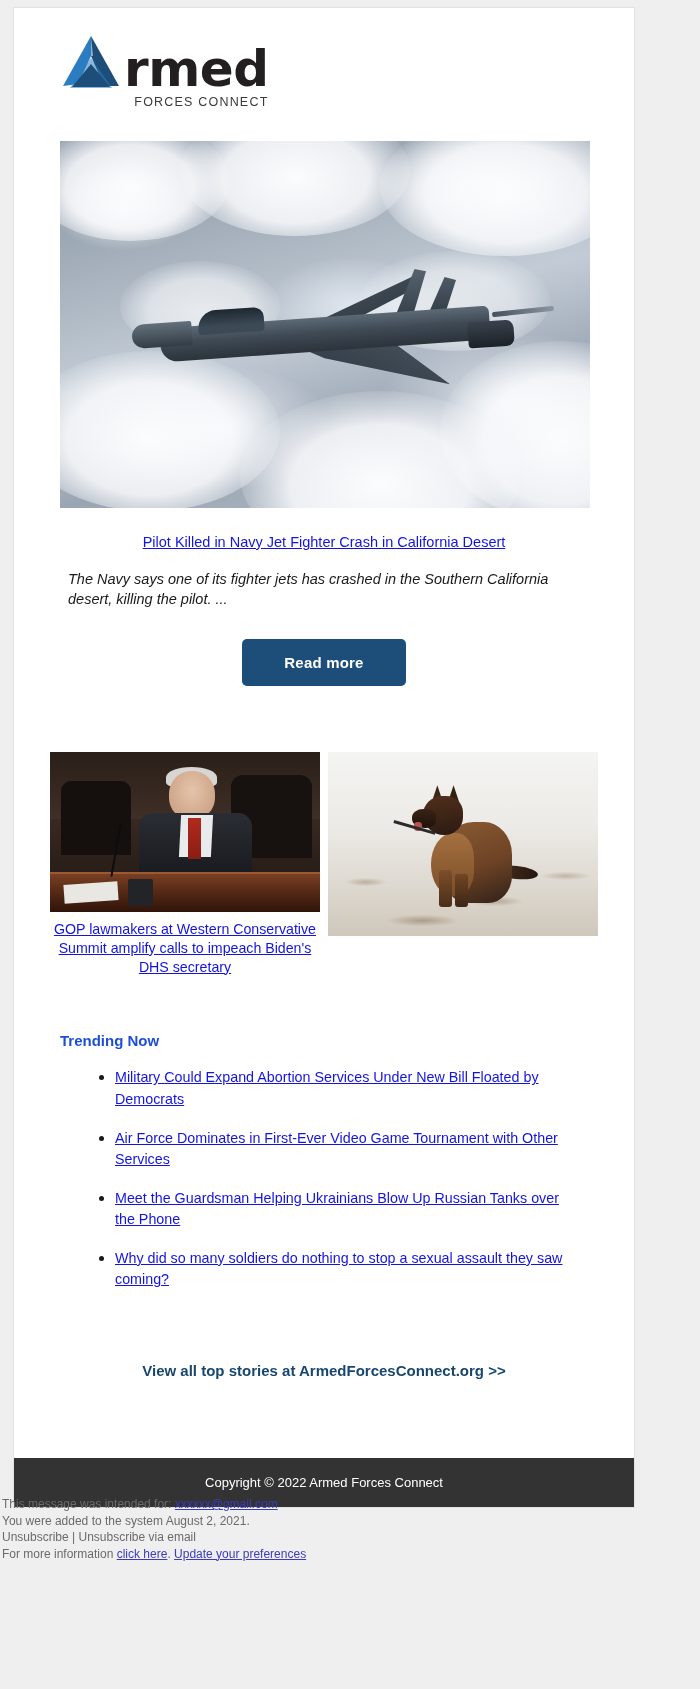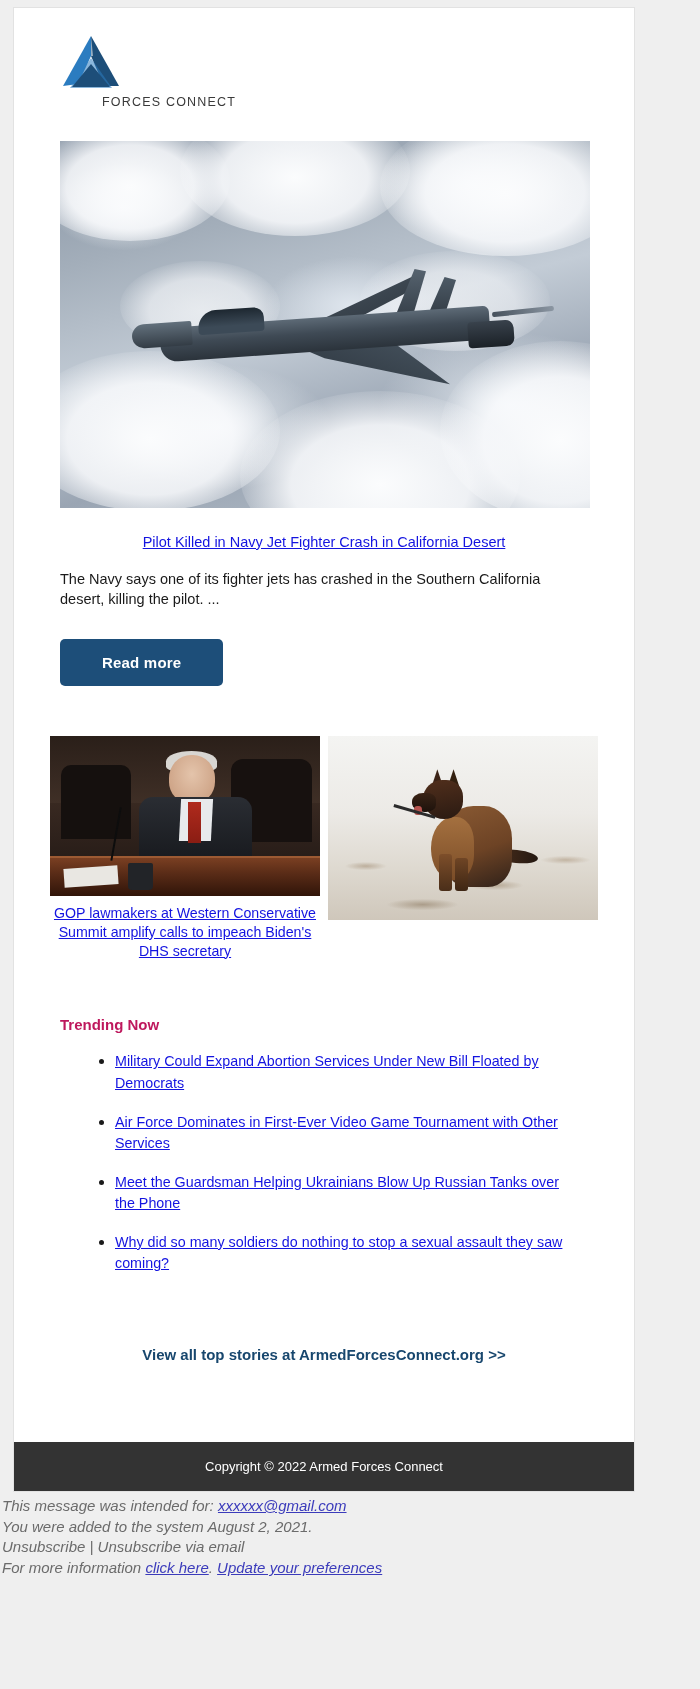--- a/index.html
+++ b/index.html
@@ -84,27 +84,29 @@
   }
   .hero-link {
     display: block;
     text-align: center;
     margin: 26px 0 0 0;
     font-size: 14.5px;
     color: #1414e0;
     text-decoration: underline;
   }
   .hero-desc {
-    margin: 20px 0 0 0;
+    margin: 20px 0 0 8px;
     font-size: 14.5px;
     color: #1a1a1a;
     line-height: 1.35;
+    font-style: italic;
   }
 
   .btn-row {
+    text-align: center;
     margin: 30px 0 0 0;
   }
   .read-more {
     display: inline-block;
     background: #1d4e79;
     color: #ffffff;
     font-size: 15px;
     font-weight: bold;
     padding: 15px 42px;
     border-radius: 5px;
@@ -116,20 +118,21 @@
 
   
   .two-col {
     display: flex;
     justify-content: space-between;
     padding: 0 36px;
     margin-top: 37px;
   }
   .col {
     width: 270px;
+    margin-top: 16px;
   }
   .col-img {
     width: 270px;
     height: 160px;
     display: block;
     overflow: hidden;
     position: relative;
   }
   .col-img.right {
     height: 184px;
@@ -145,21 +148,21 @@
   }
 
   
   .trending {
     padding: 0 46px;
     margin-top: 56px;
   }
   .trending-title {
     font-size: 15px;
     font-weight: bold;
-    color: #be185d;
+    color: #1d4ed8;
     margin: 0 0 14px 0;
   }
   ul.trend-list {
     margin: 17px;
     padding: 0 0 0 38px;
     list-style: disc;
   }
   ul.trend-list li {
     margin: 0 0 17px 0;
     line-height: 1.35;
@@ -194,25 +197,24 @@
     font-size: 13px;
     padding: 17px 0;
   }
 
   
   .disclaimer {
     position: absolute;
     left: 2px;
     top: 1496px;
     width: 640px;
-    font-size: 15px;
+    font-size: 12px;
     line-height: 1.38;
     color: #6b6b6b;
     font-family: "Liberation Sans", sans-serif;
-    font-style: italic;
   }
   .disclaimer a {
     color: #3b3bbb;
     text-decoration: underline;
   }
   .disclaimer .plain {
     color: #6b6b6b;
     text-decoration: none;
   }
 
@@ -374,20 +376,21 @@
         <div class="logo-row">
           <div class="logo-mark">
             <svg width="62" height="58" viewBox="0 0 62 58" xmlns="http://www.w3.org/2000/svg">
               <polygon points="31,2 59,52 44,52 31,22" fill="#1d4e79"></polygon>
               <polygon points="31,2 3,52 18,50 31,22" fill="#2b7cc0"></polygon>
               <polygon points="31,24 52,54 10,54" fill="#2b7cc0" opacity="0.55"></polygon>
               <polygon points="31,30 50,53 12,53" fill="#1d4e79"></polygon>
               <polygon points="31,2 33,22 31,22" fill="#ffffff" opacity="0.55"></polygon>
             </svg>
           </div>
+          <div class="logo-word">rmed</div>
         </div>
         <div class="logo-sub">FORCES CONNECT</div>
       </div>
     </div>
 
     <div class="hero-wrap">
 
       <div class="hero-img">
         <div class="sky"></div>
         <div class="cloud" style="left:-30px; top:-20px; width:200px; height:120px;"></div>

